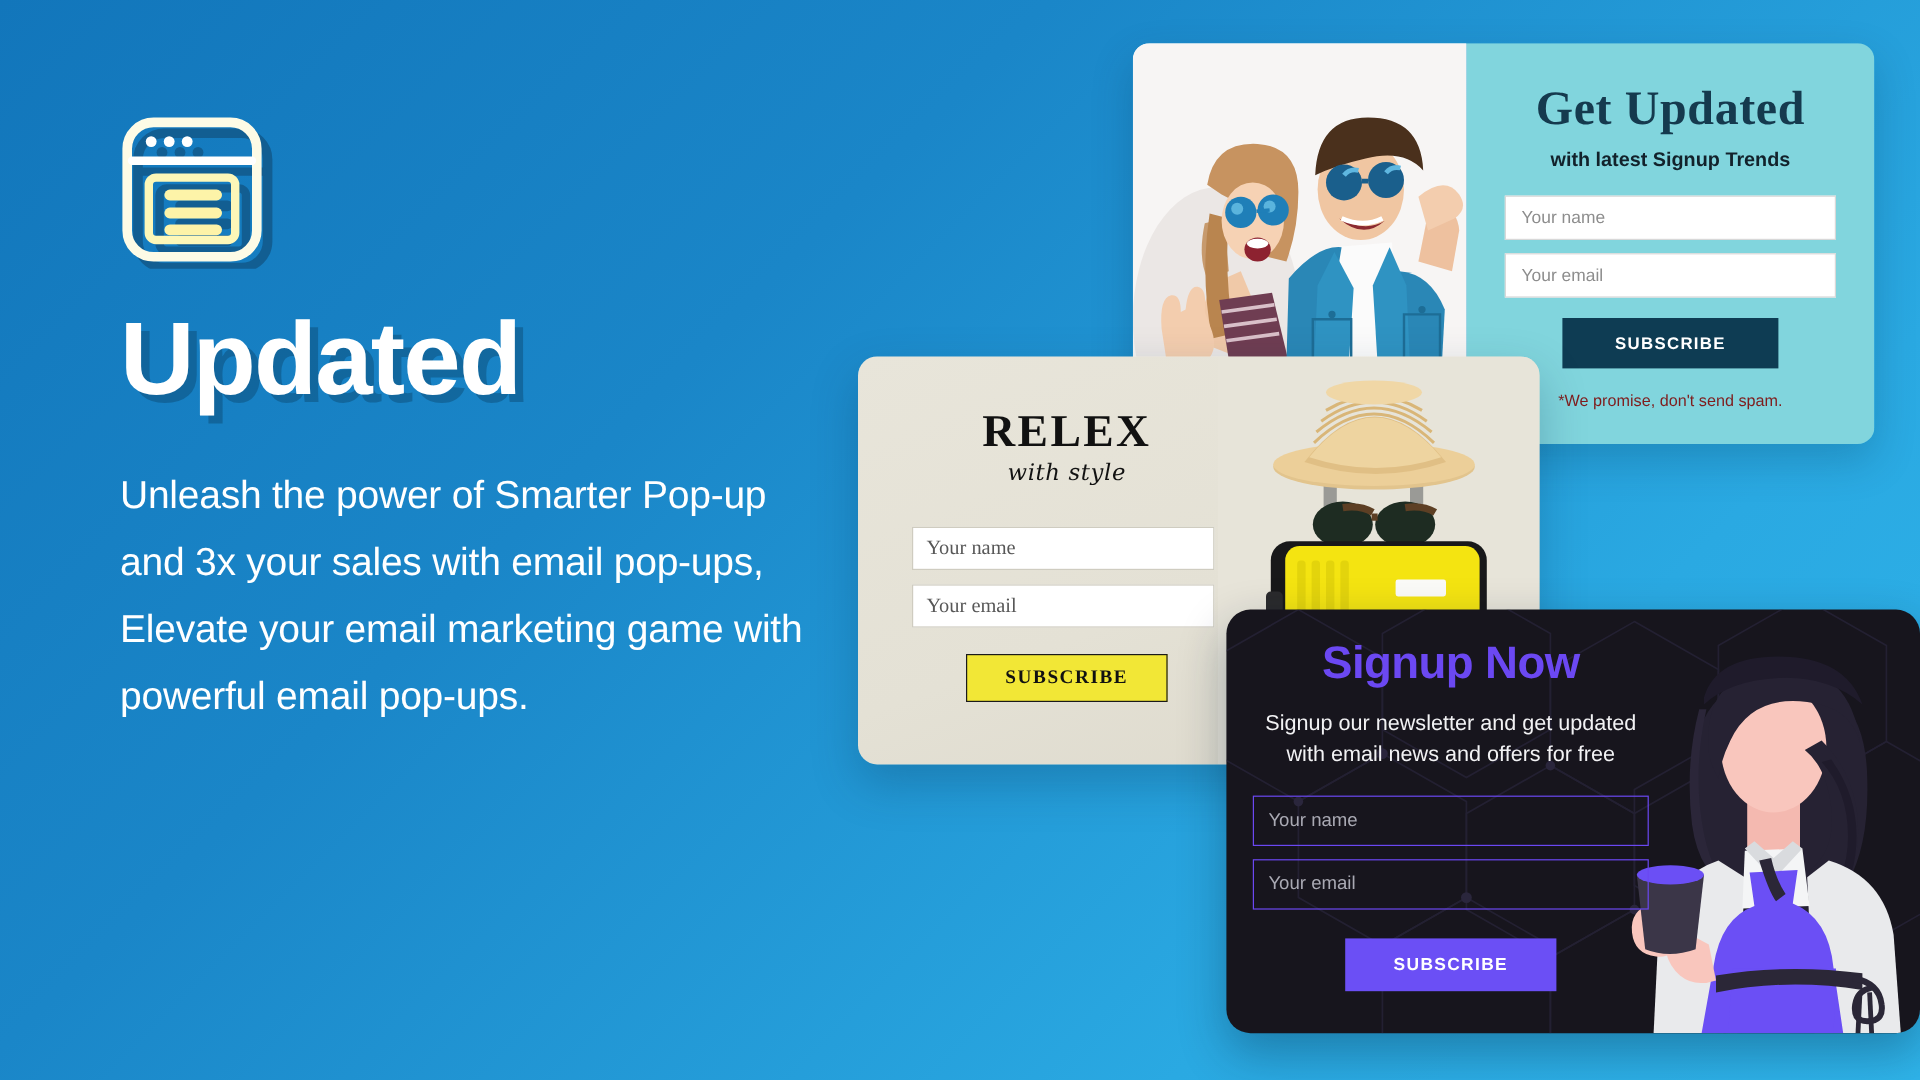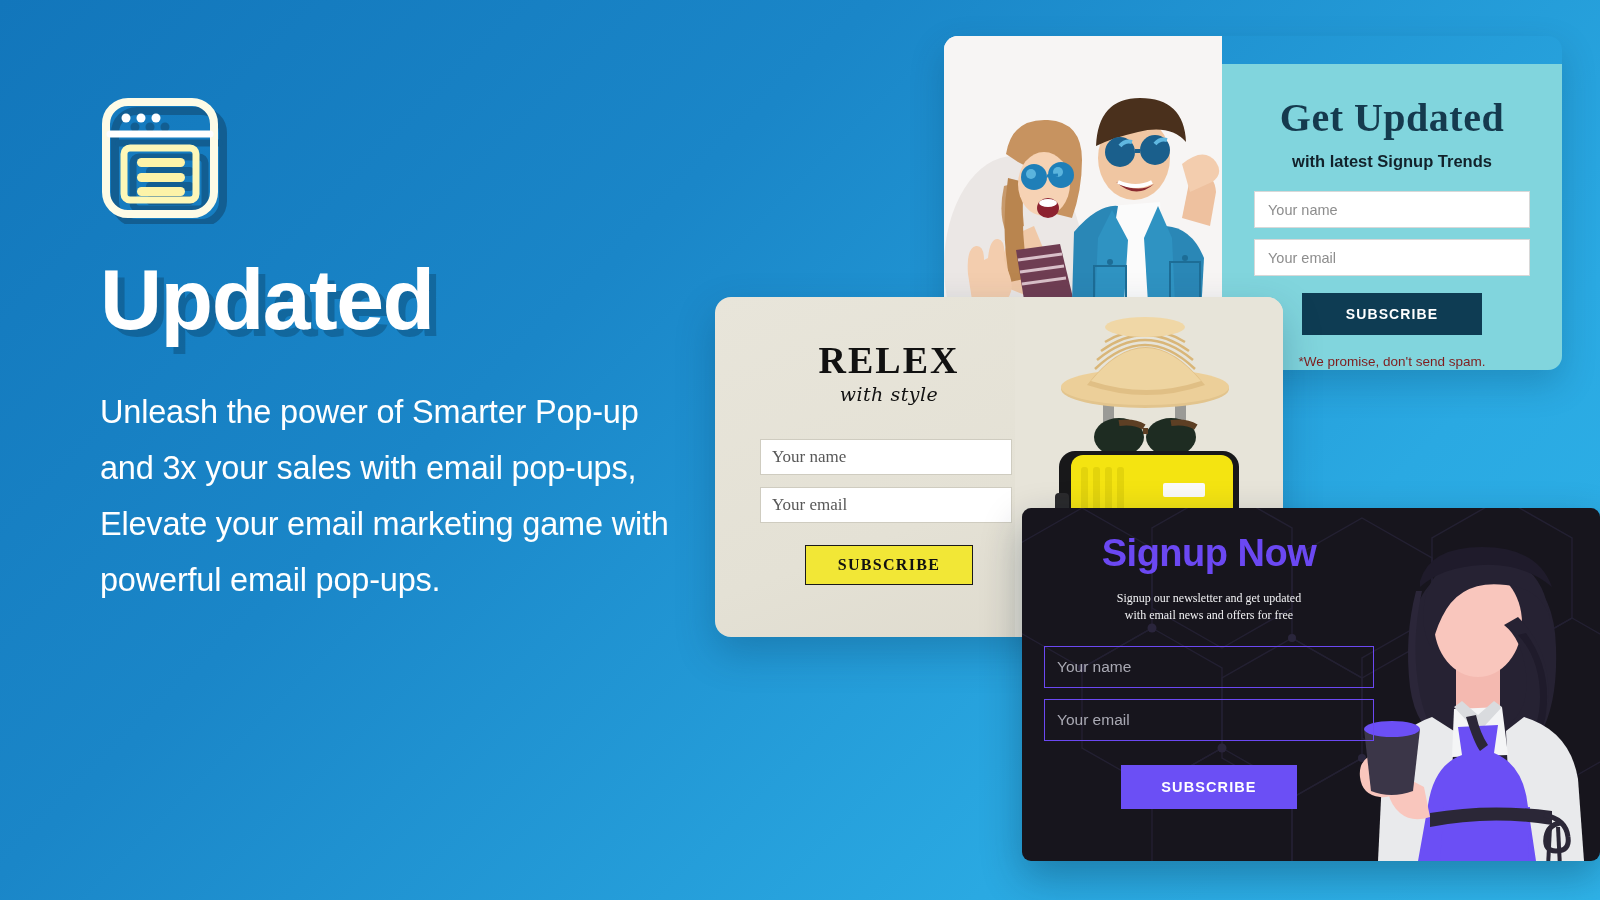--- a/index.html
+++ b/index.html
@@ -74,21 +74,20 @@
     height: 100%;
     background: linear-gradient(180deg, #fbfafa 0%, #f2efee 100%);
     overflow: hidden;
     flex: none;
   }
   .fashion-panel {
     flex: 1;
     background: #81d5dd;
     padding: 34px 32px 0 32px;
     text-align: center;
-    margin-top: 28px;
   }
   .fashion-title {
     font-family: "Liberation Serif", serif;
     font-size: 40px;
     font-weight: 700;
     color: #153a4e;
     letter-spacing: 0.5px;
     line-height: 1;
     margin-bottom: 14px;
   }
@@ -203,21 +202,21 @@
   }
 
   
   .card-signup {
     position: absolute;
     left: 1022px;
     top: 508px;
     width: 578px;
     height: 353px;
     background: #17151d;
-    border-radius: 9px;
+    border-radius: 20px;
     overflow: hidden;
     box-shadow: 0 16px 40px rgba(4, 30, 52, 0.32);
     padding-left: 40px;
   }
   .hexpattern {
     position: absolute;
     inset: 0;
     opacity: 0.55;
   }
   .signup-content {
@@ -230,26 +229,25 @@
   }
   .signup-title {
     font-size: 38px;
     font-weight: 700;
     color: #6b48f2;
     letter-spacing: -0.5px;
     line-height: 1;
     margin-bottom: 18px;
   }
   .signup-sub {
-    font-size: 12px;
+    font-size: 18px;
     line-height: 1.43;
     color: #f2f2f4;
     font-weight: 400;
     margin-bottom: 22px;
-    font-family: Liberation Serif, serif;
   }
   .field-dark {
     width: 100%;
     height: 42px;
     background: transparent;
     border: 1px solid #6b48f2;
     display: flex;
     align-items: center;
     padding: 0 12px;
     font-size: 15.5px;

